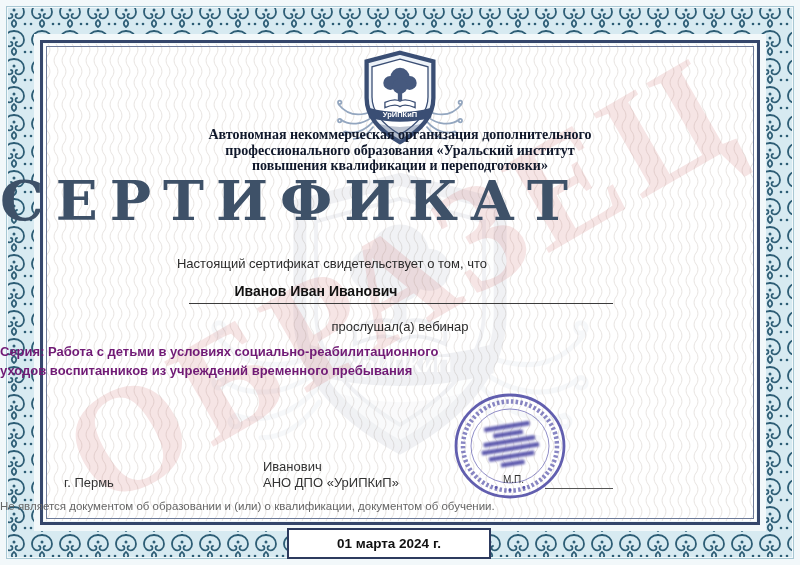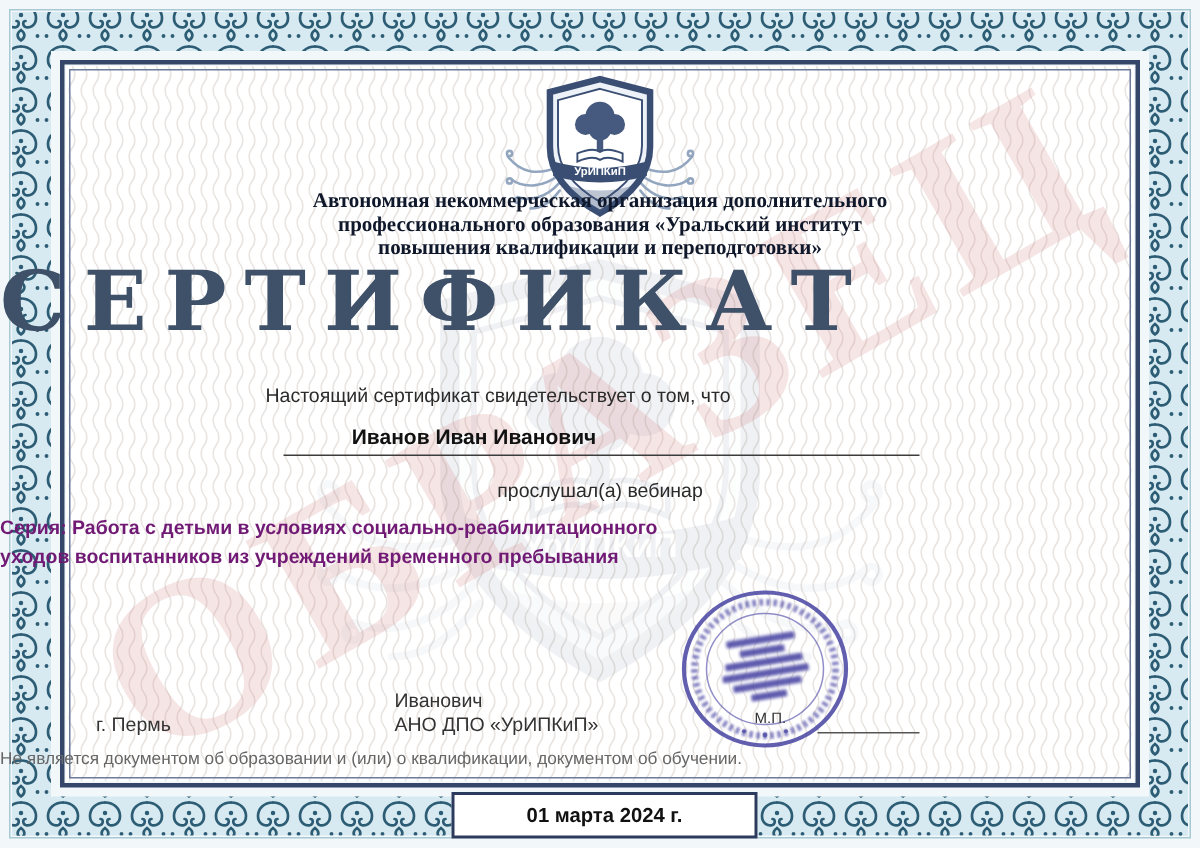--- a/index.html
+++ b/index.html
@@ -75,21 +75,21 @@
   }
   .sig-line{
     position:absolute;left:545px;top:488px;width:68px;height:0;
     border-top:1.6px solid #555;
   }
   .disclaimer{
     position:absolute;left:0;top:500px;width:800px;text-align:left;
     font-size:11.5px;color:#666;
   }
   .datebox{
-    position:absolute;left:301px;top:528px;width:200px;height:27px;
+    position:absolute;left:287px;top:528px;width:200px;height:27px;
     background:#fff;border:2px solid #2c3a5e;z-index:6;
     display:flex;align-items:center;justify-content:center;
     font-size:13.5px;font-weight:700;color:#111;
   }
 </style>
 </head>
 <body>
 
 <div class="page">
 

